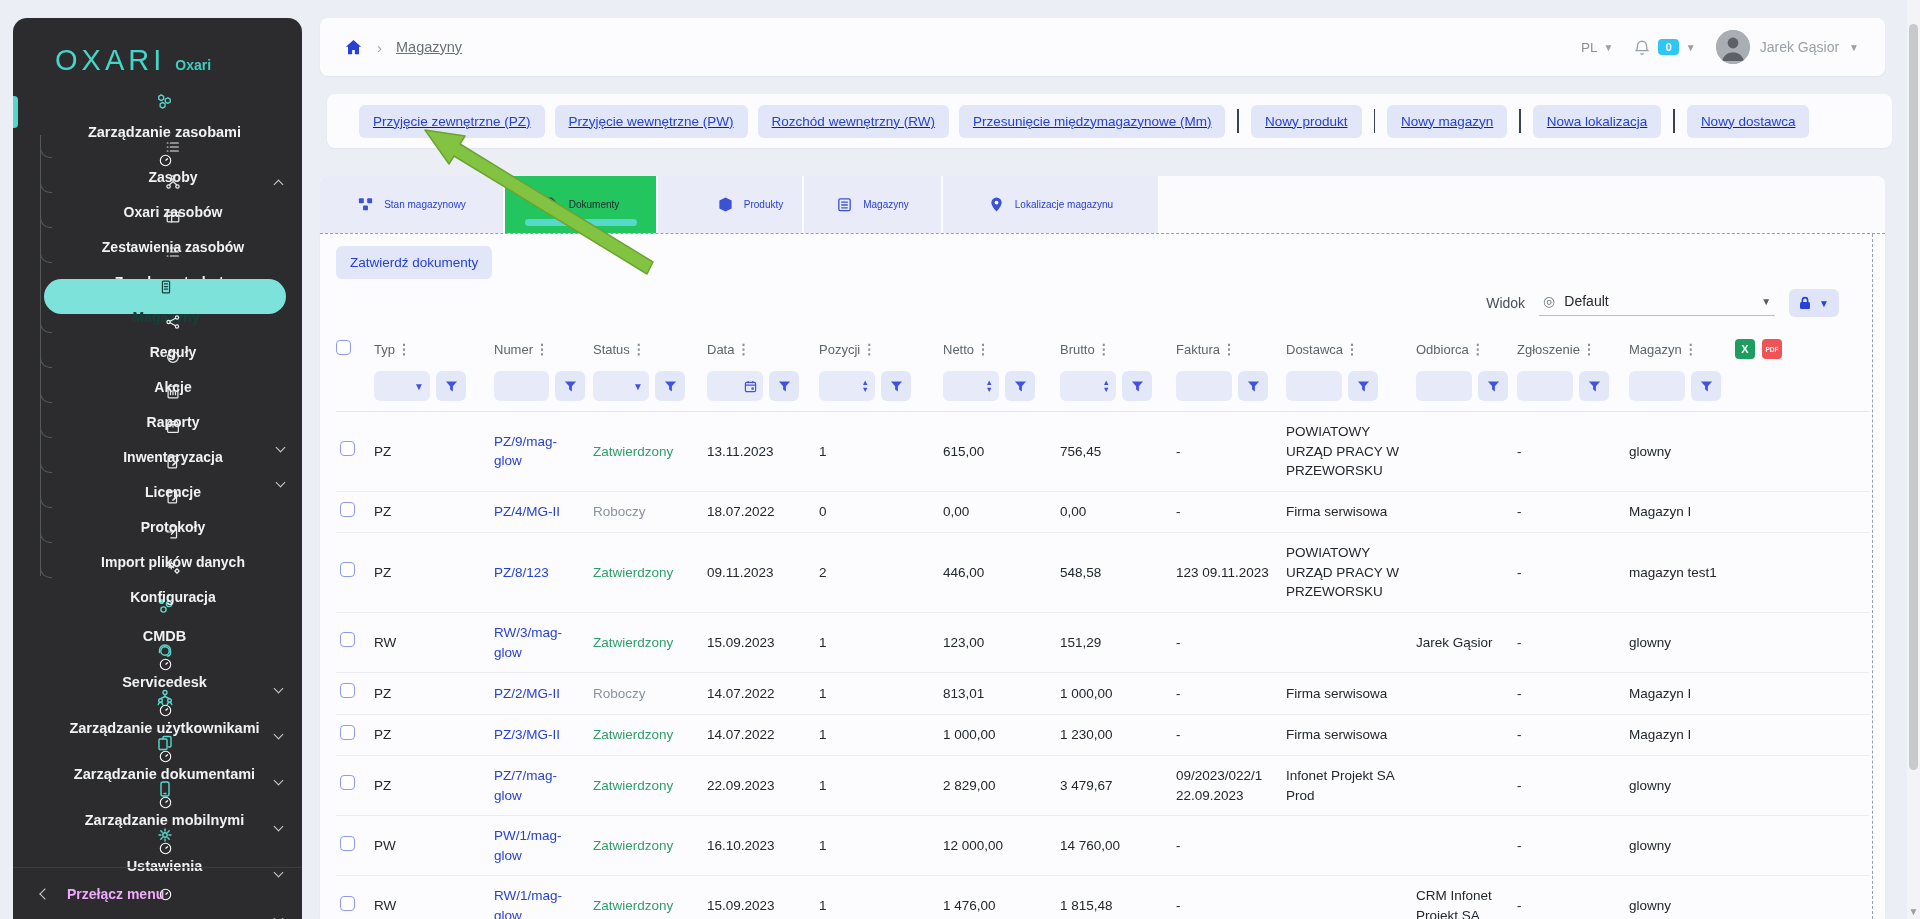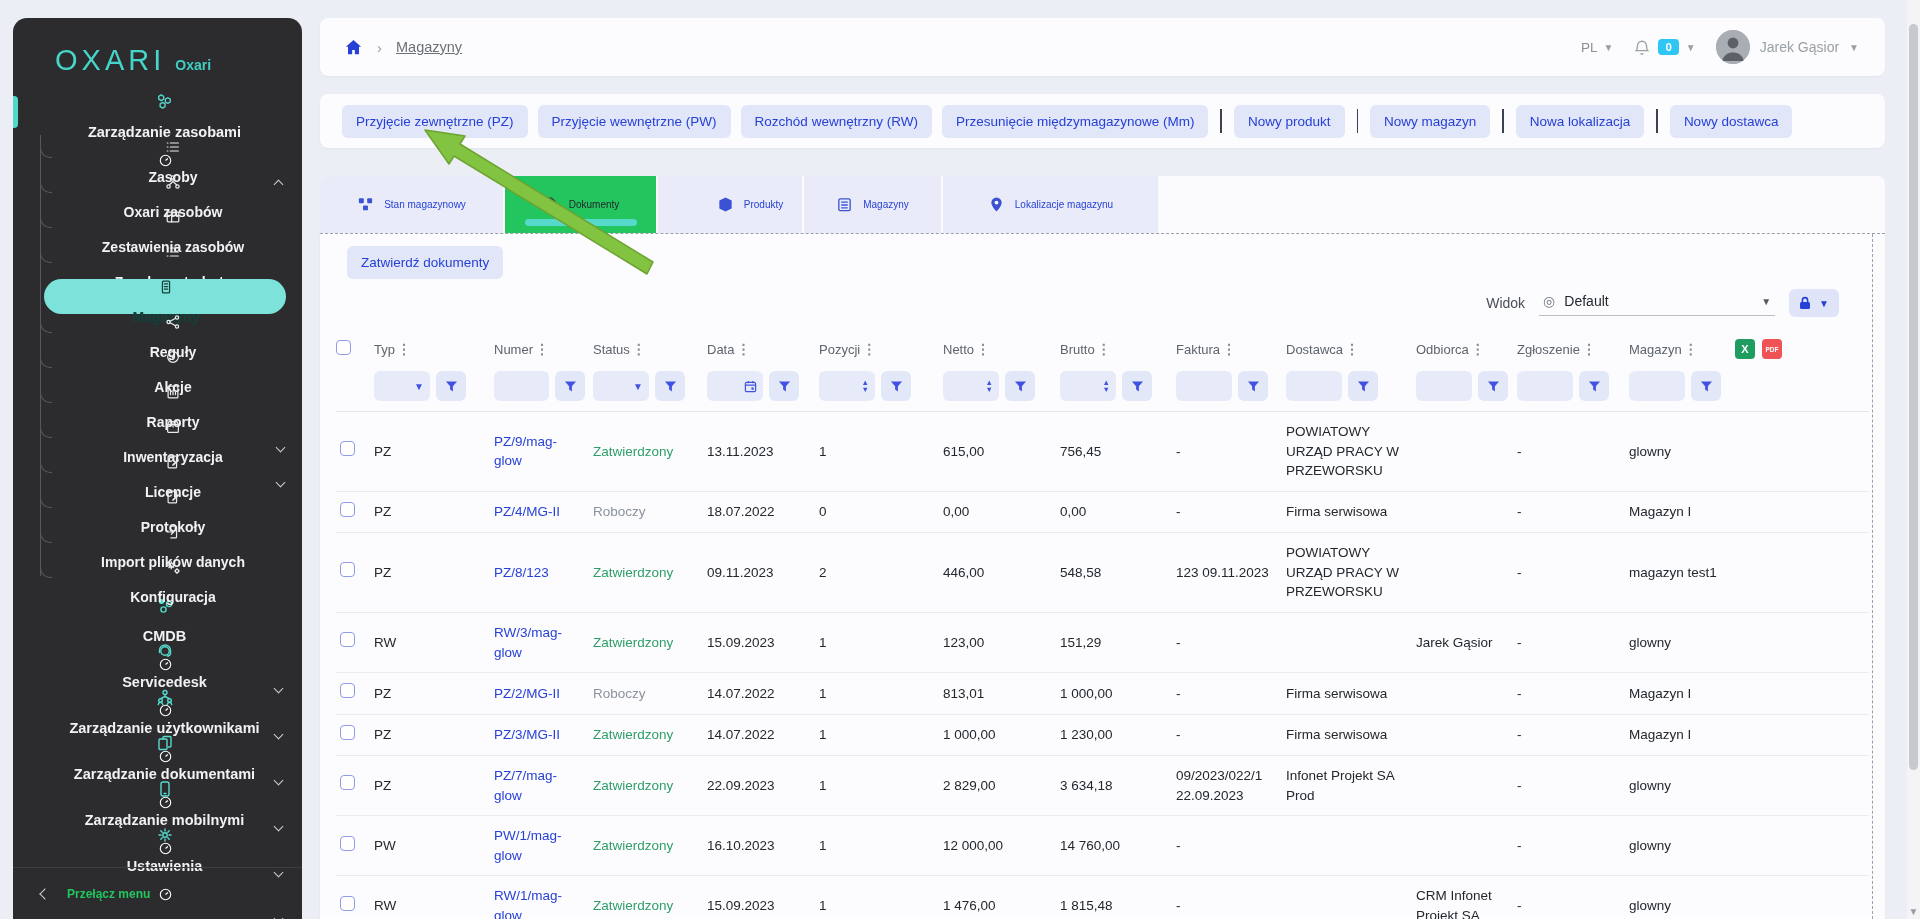--- a/index.html
+++ b/index.html
@@ -29,22 +29,22 @@
                        width:1px; background:#55585c; }
   .s-item.l1 { position:relative; height:35px; padding:0 12px 0 16px; font-weight:bold; font-size:14px; }
   .s-item.l1::before { content:""; position:absolute; left:0; top:calc(50% - 12px); width:11px; height:12px;
                        border-left:1px solid #55585c; border-bottom:1px solid #55585c;
                        border-bottom-left-radius:10px; }
   .s-item.l1.active { background:#7de2d9; color:#12413c; border-radius:18px; margin:0 16px 0 4px;
                       padding-left:14px; }
   .s-item.l1.active::before { display:none; }
   .s-item.l1.active .s-ico { color:#12413c; }
   .menu-toggle { position:absolute; left:0; right:0; bottom:0; height:52px; border-top:1px solid #3e3e41;
-                 display:flex; align-items:center; gap:18px; padding:0 28px; color:#22c55e;
-                 font-weight:bold; font-size:12px; cursor:pointer; }
+                 display:flex; align-items:center; gap:18px; padding:0 28px; color:#f0abfc;
+                 font-weight:bold; font-size:14px; cursor:pointer; }
   .chev-left { width:8px; height:8px; border-left:1.8px solid #cdd0d4; border-bottom:1.8px solid #cdd0d4;
                transform:rotate(45deg); }
 
   
   .card { position:absolute; background:#fcfcfe; border-radius:8px; box-shadow:0 1px 2px rgba(40,50,90,.05); }
   .topbar { left:320px; top:18px; width:1565px; height:58px; display:flex; align-items:center;
             padding:0 26px 0 24px; }
   .crumbs { display:flex; align-items:center; gap:14px; }
   .crumb-sep { color:#9aa0a8; font-size:15px; }
   .crumb-link { color:#6b7076; font-size:14.5px; text-decoration:underline; cursor:pointer; }
@@ -52,43 +52,43 @@
   .lang { color:#8a9097; font-size:13.5px; cursor:pointer; display:flex; align-items:center; gap:6px; }
   .dd-caret { color:#9aa0a8; font-size:10px; }
   .bell-wrap { display:flex; align-items:center; gap:7px; margin-left:10px; cursor:pointer; }
   .notif-badge { background:#2ec6f2; color:#fff; font-size:11.5px; font-weight:bold; border-radius:4px;
                  padding:2px 7px; }
   .avatar { width:34px; height:34px; border-radius:50%; background:#a9adb4; overflow:hidden;
             display:inline-flex; align-items:flex-end; justify-content:center; margin-left:10px; }
   .user-name { color:#9aa0a6; font-size:14px; }
 
   
-  .actions { left:320px; top:94px; width:1565px; height:54px; display:flex; align-items:center;
-             gap:10px; padding:0 22px; }
+  .actions { left:327px; top:94px; width:1565px; height:54px; display:flex; align-items:center;
+             gap:10px; padding:0 32px;text-decoration:underline; }
   .pill { display:inline-flex; align-items:center; background:#e1e6f9; color:#2741d6; border:none;
           border-radius:6px; padding:9px 14px; font-size:13.5px; font-family:inherit; cursor:pointer;
           white-space:nowrap; }
   .vsep { width:1.5px; height:24px; background:#3c4150; margin:0 2px; flex:none; }
 
   
   .tabs-row { position:absolute; left:320px; top:176px; width:1565px; height:57px; background:#fbfbfd;
               border-radius:8px 8px 0 0; display:flex; gap:2px; overflow:hidden; }
   .tab { background:#e9ecf8; color:#2741d6; display:flex; align-items:center; justify-content:center;
          gap:10px; font-size:10px; cursor:pointer; position:relative; flex:none; }
   .tab .t-ico { display:inline-flex; color:#3b52d4; }
   .tab.active { background:#22c55e; color:#23272e; }
   .tab.active .t-ico { color:#3a3f47; }
   .tab.active::after { content:""; position:absolute; bottom:7px; left:50%; transform:translateX(-50%);
                        width:112px; height:7px; border-radius:4px; background:#56d9cb; }
 
   
   .content { left:320px; top:233px; width:1565px; height:686px; border-radius:0;
              border-top:1px dashed #9aa0a8; overflow:hidden; }
   .dotted-edge { position:absolute; top:0; bottom:0; right:12px; border-right:1px dashed #9aa0a8; }
-  .approve-row { margin:12px 0 0 27px; }
+  .approve-row { margin:12px 0 0 16px; }
   .view-row { display:flex; align-items:center; justify-content:flex-end; gap:14px;
               padding:10px 46px 6px 0; }
   .view-label { color:#4a4f57; font-size:14px; }
   .view-select { width:236px; display:flex; align-items:center; gap:9px; border-bottom:1px solid #b9bec6;
                  padding:3px 4px 6px; cursor:pointer; }
   .view-eye { color:#6f7680; font-size:14px; }
   .view-value { font-size:14px; color:#23272e; flex:1; }
   .view-caret { color:#555a60; font-size:10px; }
   .lock-btn { display:inline-flex; align-items:center; gap:8px; background:#dfe4f8; border:none;
               border-radius:6px; padding:7px 10px; cursor:pointer; }
@@ -858,21 +858,21 @@
           <td></td>
         </tr>
         <tr>
           <td><span class="cbx"></span></td>
           <td>PZ</td>
           <td><span class="doc-link">PZ/7/mag-glow</span></td>
           <td><span class="st-approved">Zatwierdzony</span></td>
           <td>22.09.2023</td>
           <td>1</td>
           <td>2 829,00</td>
-          <td>3 634,18</td>
+          <td>3 479,67</td>
           <td>09/2023/022/1 22.09.2023</td>
           <td>Infonet Projekt SA Prod</td>
           <td></td>
           <td>-</td>
           <td>glowny</td>
           <td></td>
         </tr>
         <tr>
           <td><span class="cbx"></span></td>
           <td>PW</td>

